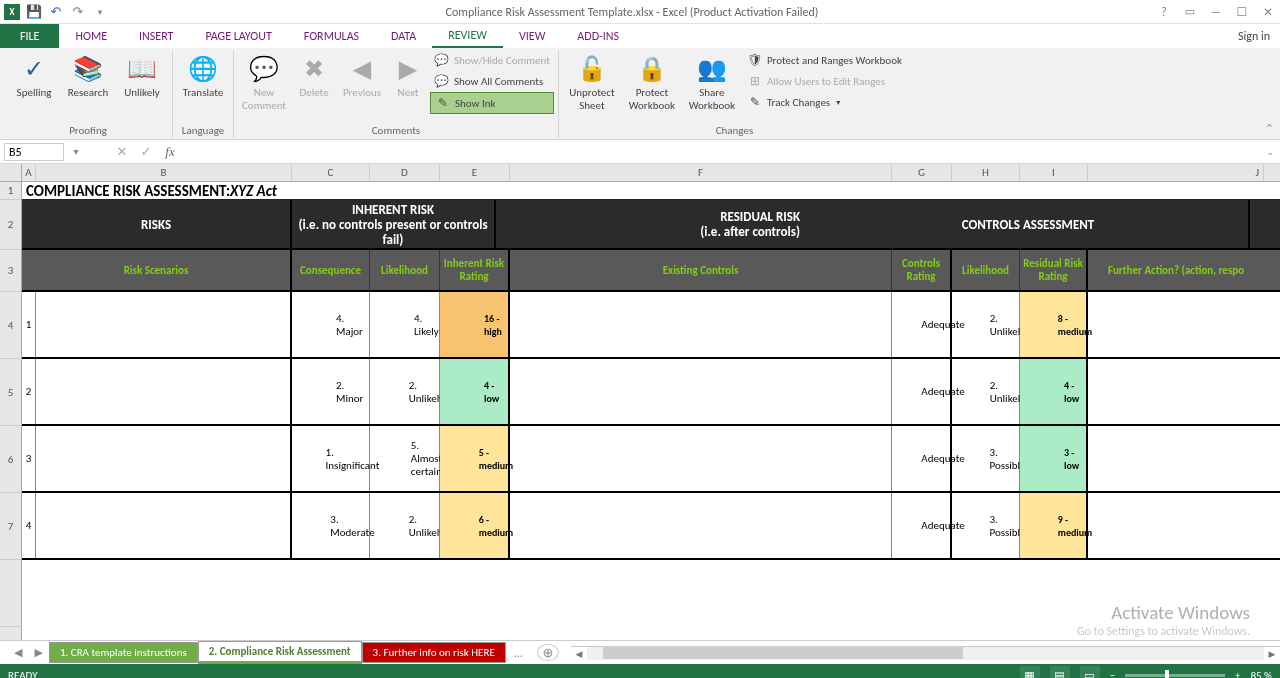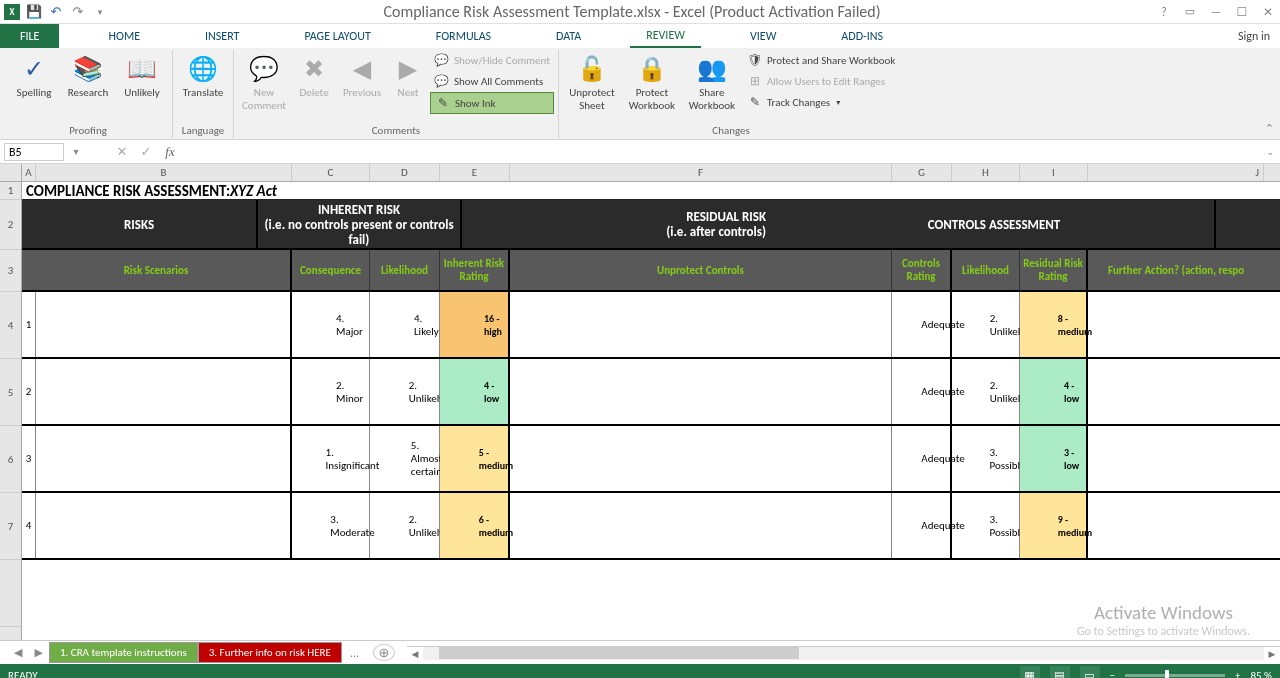--- a/index.html
+++ b/index.html
@@ -3,27 +3,27 @@
 <meta charset="utf-8">
 <style>
 * { margin: 0; padding: 0; box-sizing: border-box; font-family: "Segoe UI", Calibri, sans-serif; }
 body { background: #fff; width: 1280px; height: 678px; overflow: hidden; font-size: 12px; }
 
 
 .title-bar { height: 24px; background: #fff; display: flex; align-items: center; padding: 0 4px; border-bottom: 1px solid #e1e1e1; }
 .qat { display: flex; gap: 6px; align-items: center; }
 .qat-icon { width: 16px; height: 16px; display: flex; align-items: center; justify-content: center; font-size: 13px; cursor: pointer; }
 .excel-icon { background: #217346; color: #fff; font-size: 9px; font-weight: bold; padding: 1px 2px; }
-.title-text { flex: 1; text-align: center; color: #666; font-size: 16px; }
+.title-text { flex: 1; text-align: center; color: #666; font-size: 12px; }
 .window-controls { display: flex; gap: 10px; align-items: center; color: #888; }
 .win-ctrl { width: 16px; height: 16px; display: flex; align-items: center; justify-content: center; cursor: pointer; }
 
 
-.tab-strip { height: 24px; display: flex; align-items: stretch; gap: 33px; }
-.tab { padding: 0 16px; display: flex; align-items: center; font-size: 12px; color: #0c4a6e; cursor: pointer; text-transform: uppercase; }
+.tab-strip { height: 24px; display: flex; align-items: stretch; }
+.tab { padding: 0 16px; display: flex; align-items: center; font-size: 12px; color: #701a75; cursor: pointer; text-transform: uppercase; }
 .tab.file { background: #217346; color: #fff; padding: 0 20px; }
 .tab.active { border-bottom: 2px solid #217346; color: #217346; background: #fff; }
 .signin { margin-left: auto; padding: 0 10px; color: #444; font-size: 12px; display: flex; align-items: center; cursor: pointer; }
 
 
 .ribbon { height: 92px; background: #f1f1f1; border-bottom: 1px solid #d4d4d4; display: flex; padding: 2px 4px 0; position: relative; }
 .rb-group { display: flex; flex-direction: column; border-right: 1px solid #d4d4d4; padding: 0 4px; height: 88px; }
 .rb-group-content { flex: 1; display: flex; align-items: flex-start; gap: 2px; }
 .rb-group-label { text-align: center; font-size: 11px; color: #666; padding-bottom: 1px; }
 .rb-btn { display: flex; flex-direction: column; align-items: center; justify-content: flex-start; padding: 2px 4px; font-size: 11px; color: #444; cursor: pointer; text-align: center; width: 52px; gap: 2px; }
@@ -89,21 +89,21 @@
 .st-dots { padding: 0 8px; color: #888; }
 .st-new { width: 22px; text-align: center; color: #888; cursor: pointer; border: 1px solid #ccc; border-radius: 50%; margin-left: 6px; font-size: 13px; }
 
 
 .status-bar { height: 22px; background: #217346; color: #fff; display: flex; align-items: center; padding: 0 8px; font-size: 11px; }
 .sb-right { margin-left: auto; display: flex; align-items: center; gap: 10px; }
 .sb-view-btn { width: 20px; height: 18px; display: flex; align-items: center; justify-content: center; cursor: pointer; background: rgba(255,255,255,.1); }
 .zoom-slider { width: 100px; height: 3px; background: rgba(255,255,255,.4); position: relative; }
 .zoom-thumb { position: absolute; left: 40px; top: -4px; width: 4px; height: 11px; background: #fff; }
 
-.watermark { position: absolute; right: 30px; bottom: 40px; color: #c8c8c8; font-size: 12px; text-align: center; pointer-events: none; z-index: 100; }
+.watermark { position: absolute; right: 30px; bottom: 40px; color: #c8c8c8; font-size: 12px; text-align: right; pointer-events: none; z-index: 100; }
 .watermark .wm-title { font-size: 19px; color: #b0b0b0; }
 
 
 .wA { width: 14px; } .wB { width: 256px; } .wC { width: 78px; } .wD { width: 70px; }
 .wE { width: 70px; } .wF { width: 382px; } .wG { width: 60px; } .wH { width: 68px; }
 .wI { width: 68px; } .wJ { width: 176px; }
 </style>
 </head>
 <body>
 
@@ -210,21 +210,21 @@
           <div class="rb-icon-lg">🔒</div>
           <span>Protect Workbook</span>
         </div>
       <div class="rb-btn" style="width:58px">
           <div class="rb-icon-lg">👥</div>
           <span>Share Workbook</span>
         </div>
       <div class="rb-stack">
         <div class="rb-row">
             <span class="rb-sm-icon">🛡</span>
-            <span>Protect and Share Workbook</span>
+            <span>Protect and Ranges Workbook</span>
           </div>
         <div class="rb-row disabled">
             <span class="rb-sm-icon">⊞</span>
             <span>Allow Users to Edit Ranges</span>
           </div>
         <div class="rb-row">
             <span class="rb-sm-icon">✎</span>
             <span>Track Changes</span>
             <span style="font-size:8px;margin-left:2px">▾</span>
           </div>
@@ -270,33 +270,33 @@
       <div class="row-hdr" style="height:67px">6</div>
       <div class="row-hdr" style="height:67px">7</div>
       <div class="row-hdr" style="height:67px"></div>
     </div>
     <div class="cells">
       <div class="sheet-title">
         <span>COMPLIANCE RISK ASSESSMENT: </span>
         <span class="act">XYZ Act</span>
       </div>
       <div class="header-row-1">
-        <div class="hr1-cell" style="width:236px">RISKS</div>
+        <div class="hr1-cell" style="width:270px">RISKS</div>
         <div class="hr1-cell" style="width:204px;white-space:pre-line">INHERENT RISK
 (i.e. no controls present or controls fail)</div>
         <div class="hr1-cell" style="width:312px;white-space:pre-line;border-right:none;justify-content:flex-end;text-align:right;padding-right:8px">RESIDUAL RISK
 (i.e. after controls)</div>
         <div class="hr1-cell" style="width:442px">CONTROLS ASSESSMENT</div>
       </div>
       <div class="header-row-2">
         <div class="hr2-cell" style="width:270px;border-right:2px solid #000">Risk Scenarios</div>
         <div class="hr2-cell wC">Consequence</div>
         <div class="hr2-cell wD">Likelihood</div>
         <div class="hr2-cell wE" style="border-right:2px solid #000">Inherent Risk Rating</div>
-        <div class="hr2-cell wF">Unprotect Controls</div>
+        <div class="hr2-cell wF">Existing Controls</div>
         <div class="hr2-cell wG" style="border-right:2px solid #000">Controls Rating</div>
         <div class="hr2-cell wH">Likelihood</div>
         <div class="hr2-cell wI" style="border-right:2px solid #000">Residual Risk Rating</div>
         <div class="hr2-cell wJ" style="border-right:none">Further Action? (action, respo</div>
       </div>
       <div id="data-rows">
           <div class="data-row">
             <div class="rownum-cell">1</div>
             <div class="data-cell bold-right" style="width:256px"></div>
             <div class="data-cell wC">4. Major</div>
@@ -346,20 +346,21 @@
           </div>
         </div>
     </div>
   </div>
 </div>
 
 <div class="sheet-tabs">
   <span class="st-nav">◀</span>
   <span class="st-nav">▶</span>
   <div class="st-tab st-green">1. CRA template instructions</div>
+  <div class="st-tab st-green-active">2. Compliance Risk Assessment</div>
   <div class="st-tab st-red">3. Further info on risk HERE</div>
   <span class="st-dots">...</span>
   <span class="st-new">⊕</span>
   <div class="hscroll-container" style="flex:1;margin-left:12px">
     <div class="hscroll-arrow">◀</div>
     <div class="hscroll-track">
         <div class="hscroll-thumb"></div>
       </div>
     <div class="hscroll-arrow">▶</div>
   </div>

